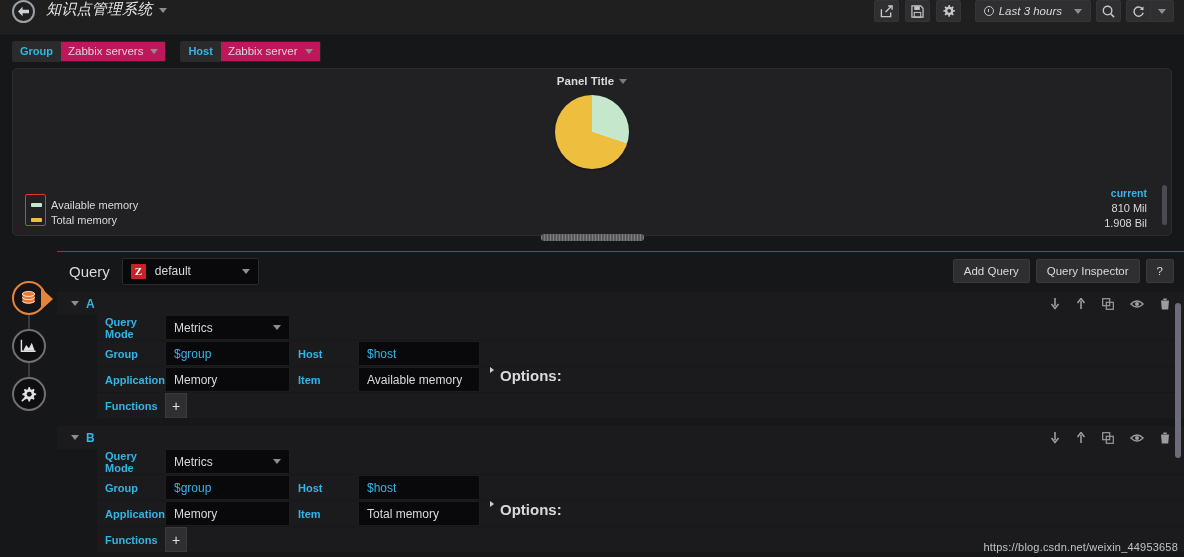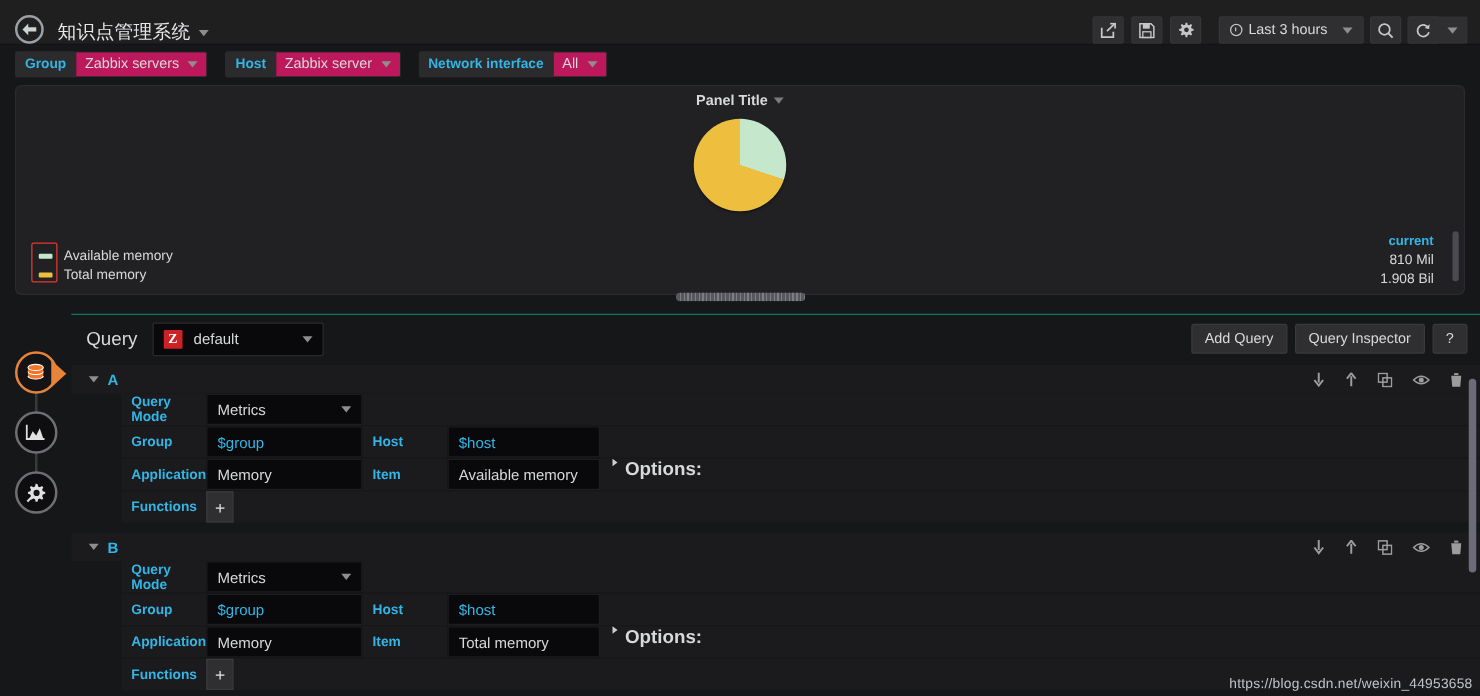--- a/index.html
+++ b/index.html
@@ -9,22 +9,23 @@
     font-family: "Liberation Sans", "DejaVu Sans", sans-serif;
     color: #d8d9da;
     overflow: hidden;
   }
   #app { position: relative; width: 1184px; height: 557px; }
 
   
   .topnav {
     position: absolute; left: 0; top: 0; width: 1184px; height: 36px;
     background: #1f1f20;
-    display: flex; align-items: flex-end;
+    display: flex; align-items: flex-start;
     border-bottom: 1px solid #131316;
+    font-style: italic;
   }
   .back-btn {
     margin-left: 12px; width: 23px; height: 23px; border-radius: 50%;
     border: 2px solid #9aa0a6; display: flex; align-items: center;
     justify-content: center; cursor: pointer; flex: none;
   }
   .back-btn svg { display:block; }
   .dash-title {
     margin-left: 11px; font-size: 15px; color: #e6e7e8; white-space: nowrap;
     letter-spacing: .2px;
@@ -303,27 +304,20 @@
       <div class="var-label">Group</div>
       <div class="var-value">
         <span>Zabbix servers</span>
         <span class="caret-sm" style="margin-left:0"></span>
       </div>
     </div>
     <div class="varitem">
       <div class="var-label">Host</div>
       <div class="var-value">
         <span>Zabbix server</span>
-        <span class="caret-sm" style="margin-left:0"></span>
-      </div>
-    </div>
-    <div class="varitem">
-      <div class="var-label">Network interface</div>
-      <div class="var-value">
-        <span>All</span>
         <span class="caret-sm" style="margin-left:0"></span>
       </div>
     </div>
   </div>
 
   <div class="panel">
     <div class="panel-title">
       <span>Panel Title</span><span class="caret-sm"></span>
     </div>
 

